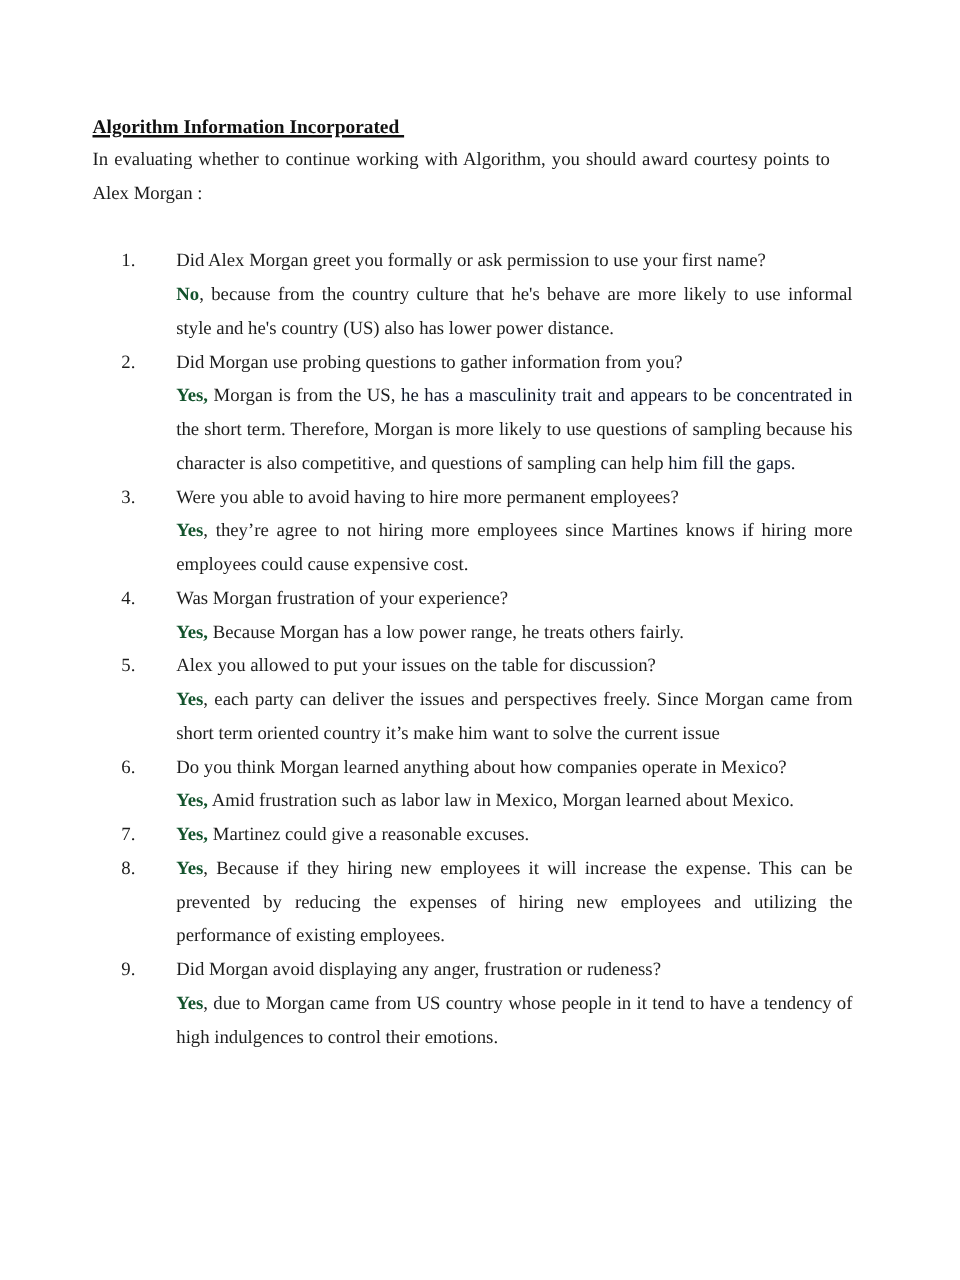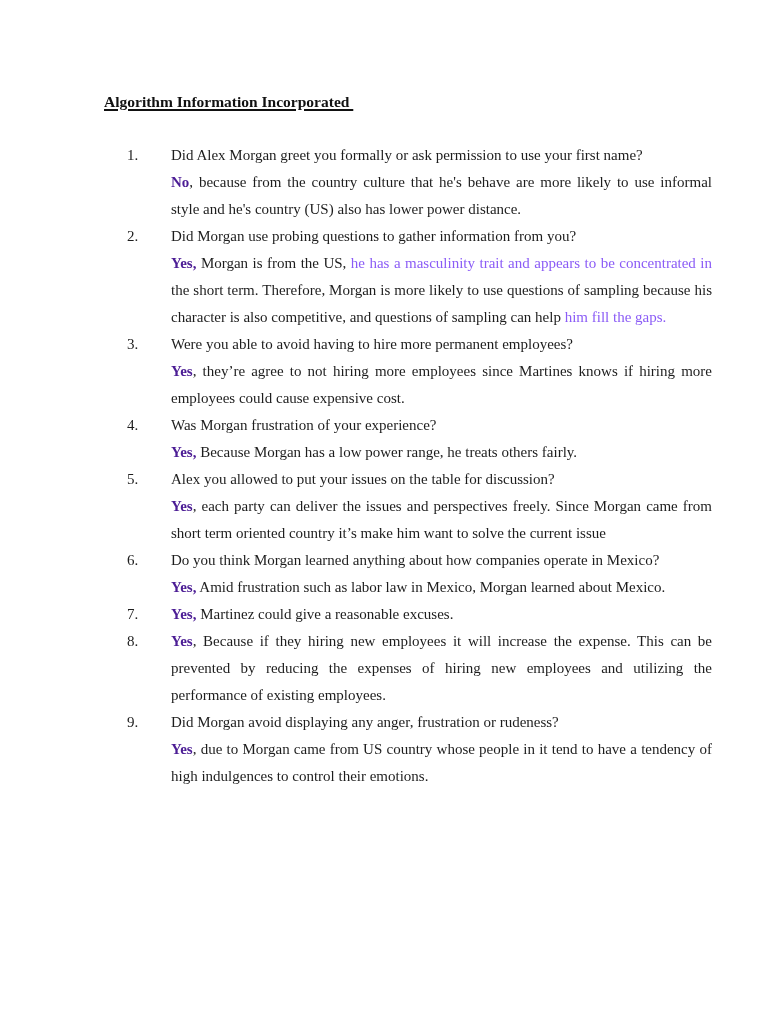--- a/index.html
+++ b/index.html
@@ -11,21 +11,21 @@
     position: relative;
     width: 768px;
     height: 1024px;
     background: #ffffff;
     overflow: hidden;
     font-family: "Liberation Serif", "DejaVu Serif", serif;
     color: #1d1d1d;
   }
   .content {
     position: absolute;
-    left: 104px;
+    left: 74px;
     top: 88px;
     width: 590px;
     font-size: 15px;
     line-height: 27px;
   }
   .title {
     margin: 0;
     font-size: 15.5px;
     line-height: 27px;
     font-weight: bold;
@@ -55,32 +55,33 @@
     flex: 0 0 47px;
   }
   .qa-body {
     width: 541px;
     flex: 0 0 541px;
     text-align: justify;
     margin-left: 20px;
   }
   .lead {
     font-weight: bold;
-    color: #4c1d95;
+    color: #14532d;
   }
   .alt {
-    color: #8b5cf6;
+    color: #0f172a;
   }
 </style>
 </head>
 <body>
 
 <div class="page">
   <div class="content">
     <h1 class="title">Algorithm Information Incorporated&nbsp;</h1>
+    <p class="intro">In evaluating whether to continue working with Algorithm, you should award courtesy points to Alex Morgan :</p>
     <ol class="qa-list" id="qa-list">
   <li class="qa-item">
     <span class="num">1.</span>
     <div class="qa-body">
       <div class="question">Did Alex Morgan greet you formally or ask permission to use your first name?</div>
       <div class="answer"><span class="lead">No</span><span>, because from the country culture that he's behave are more likely to use informal style and he's country (US) also has lower power distance.</span><span class="alt"></span><span></span><span class="alt"></span></div>
     </div>
   </li>
 
   <li class="qa-item">

